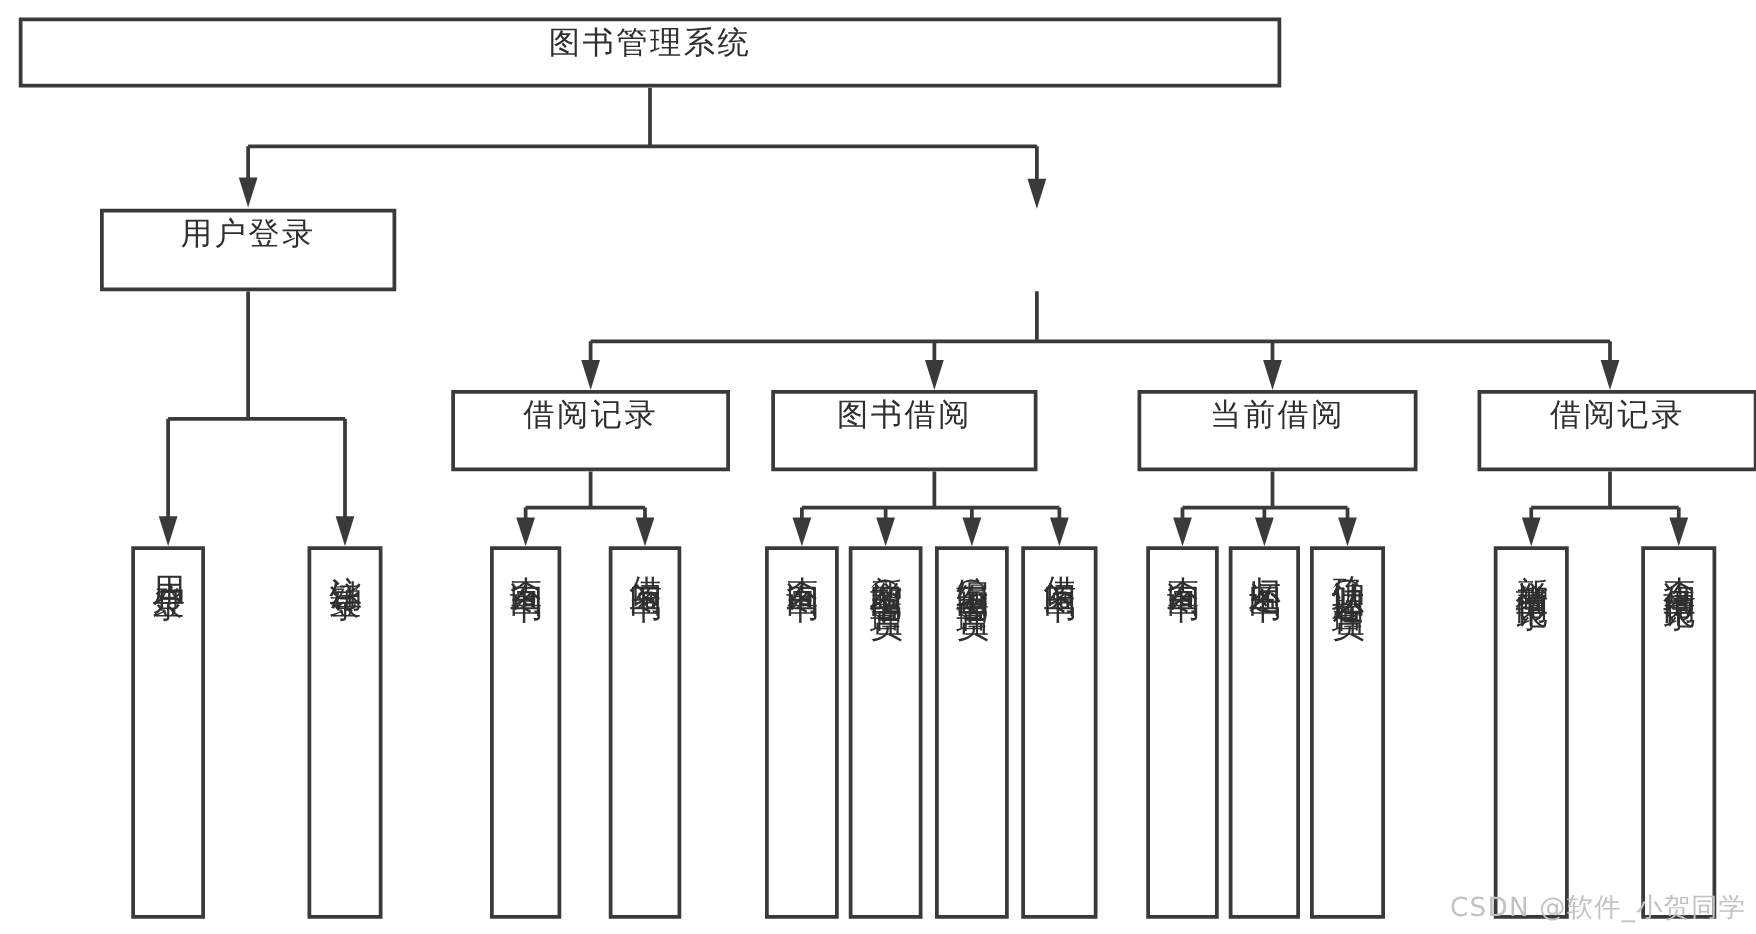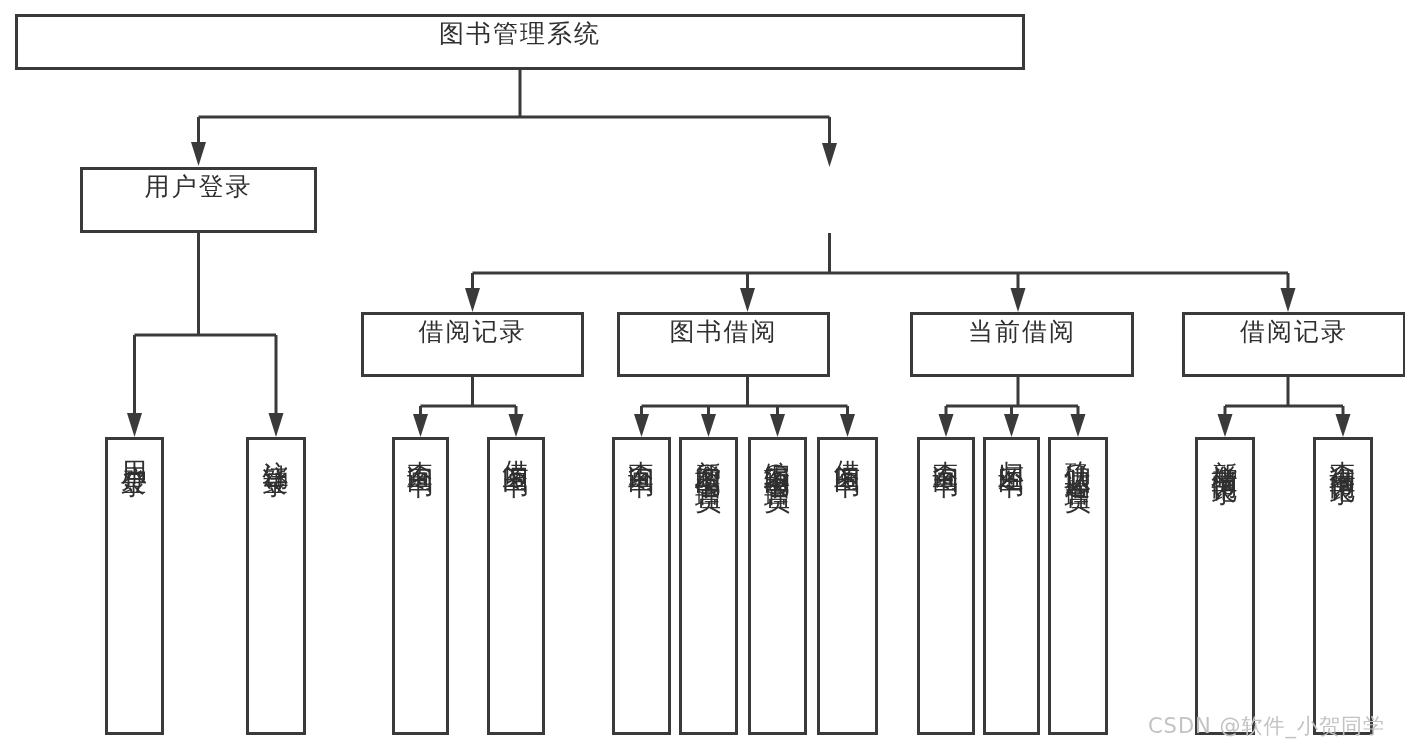--- a/index.html
+++ b/index.html
@@ -46,21 +46,21 @@
   .leaf span {
     writing-mode: vertical-rl;
     text-orientation: mixed;
     font-size: 26px;
     letter-spacing: 4px;
     line-height: 1;
     white-space: nowrap;
   }
   .watermark {
     position: absolute;
-    right: 20px;
+    right: 8px;
     bottom: 7px;
     font-size: 21px;
     color: var(--watermark);
     letter-spacing: 1px;
     white-space: nowrap;
     z-index: 5;
   }
 </style>
 </head>
 <body>

